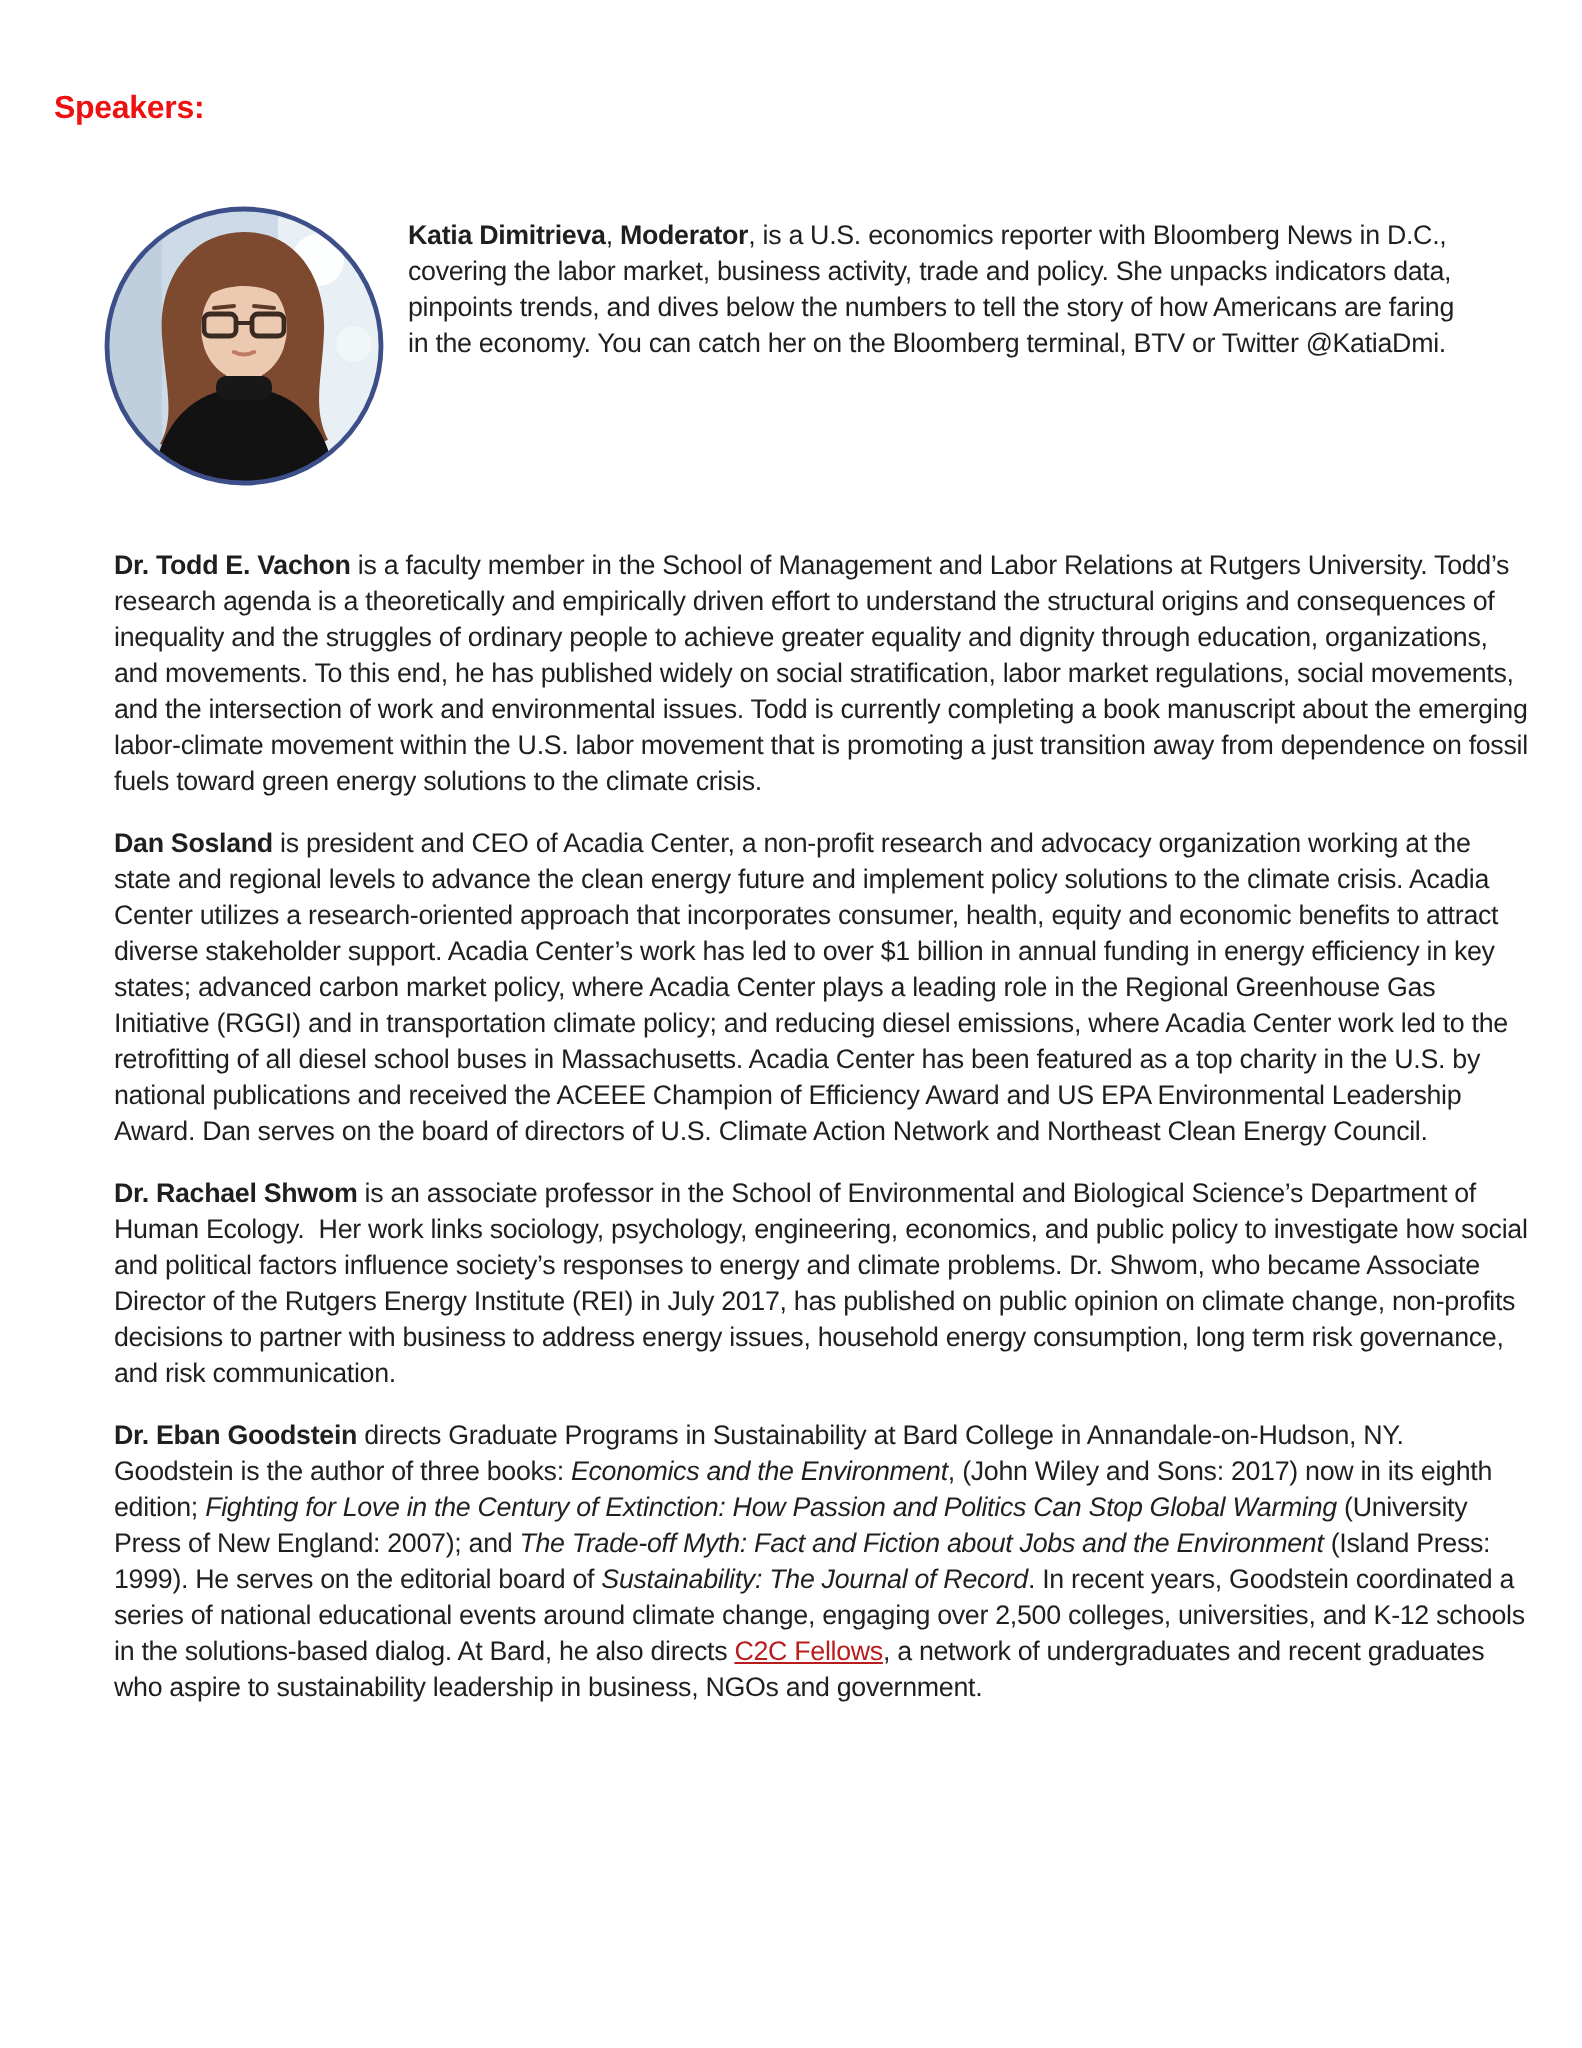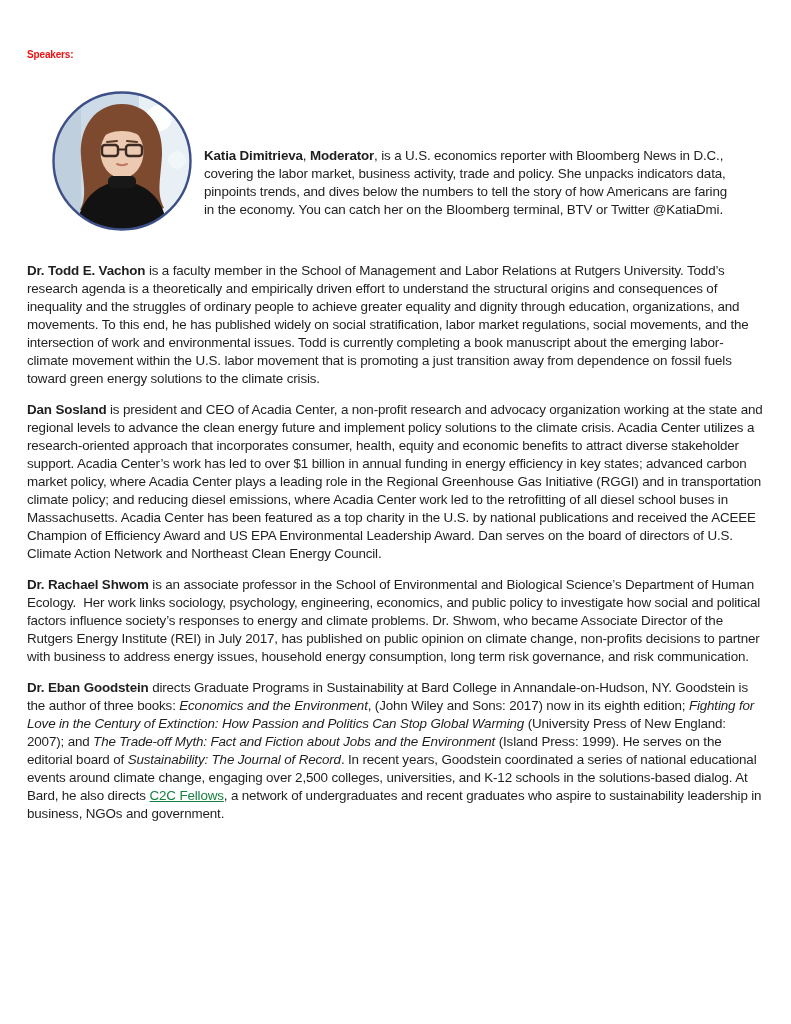--- a/index.html
+++ b/index.html
@@ -16,48 +16,48 @@
   }
   .page {
     padding: 0 27px;
     box-sizing: border-box;
     width: 791px;
   }
   .heading {
     margin-top: 46px;
     color: #ee1111;
     font-weight: bold;
-    font-size: 10px;
+    font-size: 16px;
   }
   .speaker-row {
     display: flex;
-    margin-top: 26px;
+    margin-top: 38px;
     margin-left: 24px;
-    align-items: flex-end;
+    align-items: flex-start;
   }
   .avatar-wrap {
     width: 142px;
     height: 142px;
     flex: 0 0 142px;
     margin-right: 11px;
   }
   .bio-lead {
     width: 525px;
     padding-top: 7px;
   }
   p.bio {
     margin: 0 0 13px 0;
     white-space: pre-wrap;
   }
-  .paragraphs { margin-top: 30px; }
+  .paragraphs { margin-top: 30px; margin-left: 30px; }
   .paragraphs p.bio { max-width: 737px; }
   strong { font-weight: bold; }
   em { }
   a.doclink {
-    color: #15803d;
+    color: #b91c1c;
     text-decoration: underline;
     cursor: pointer;
   }
 </style>
 </head>
 <body>
 
 <div class="page">
 
   <div class="heading">Speakers:</div>

